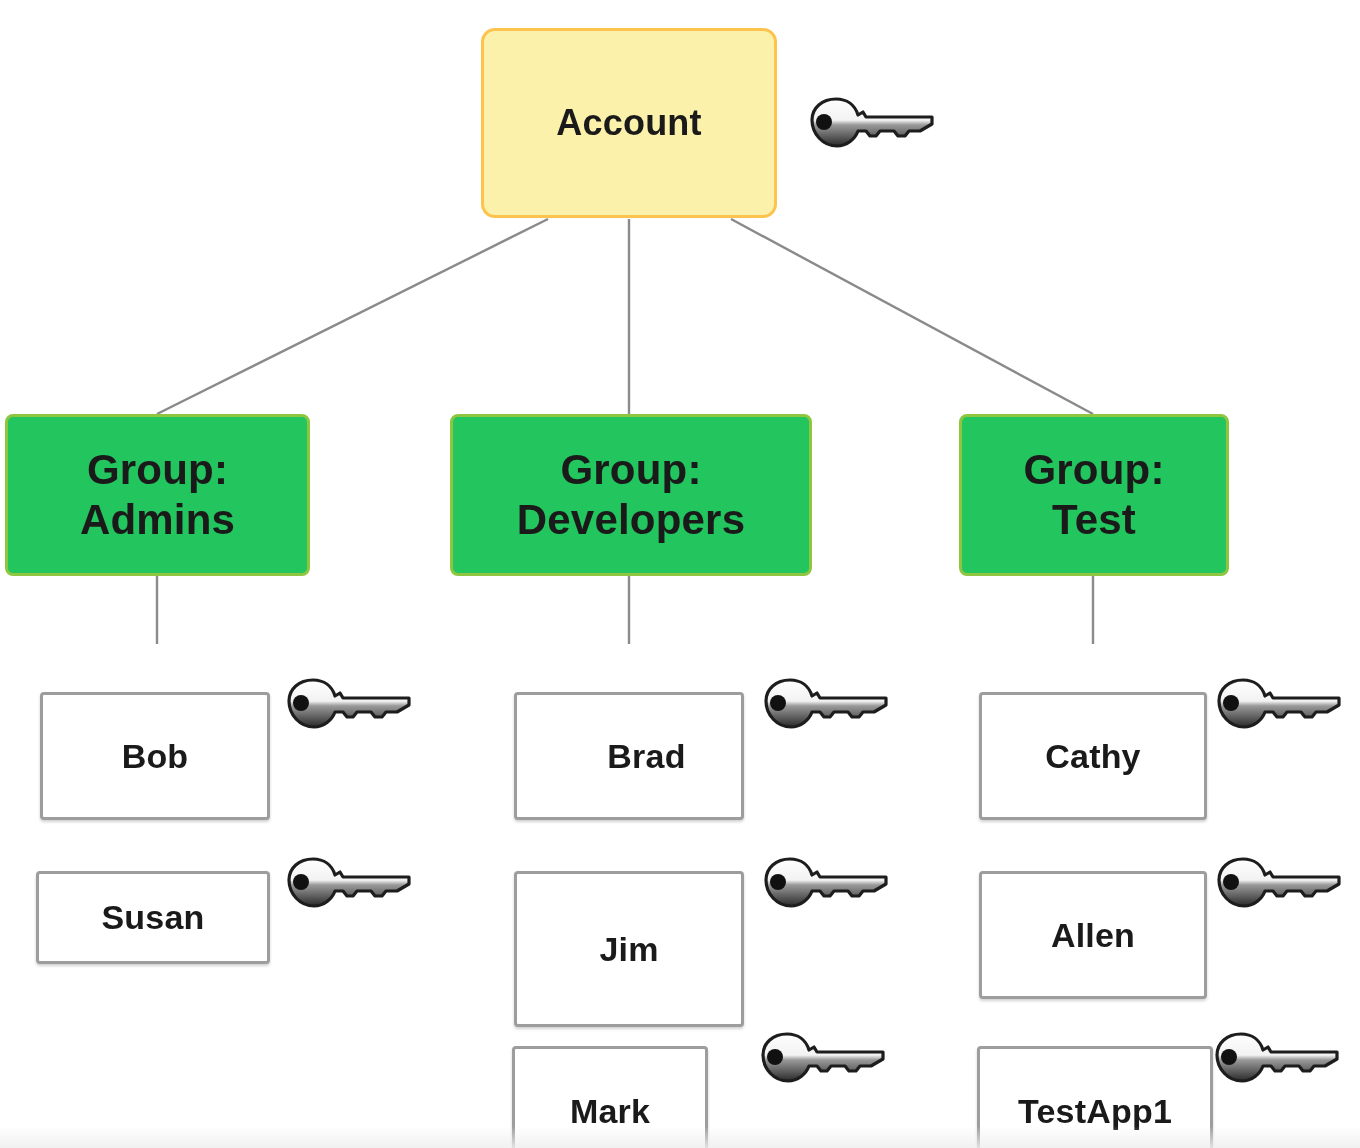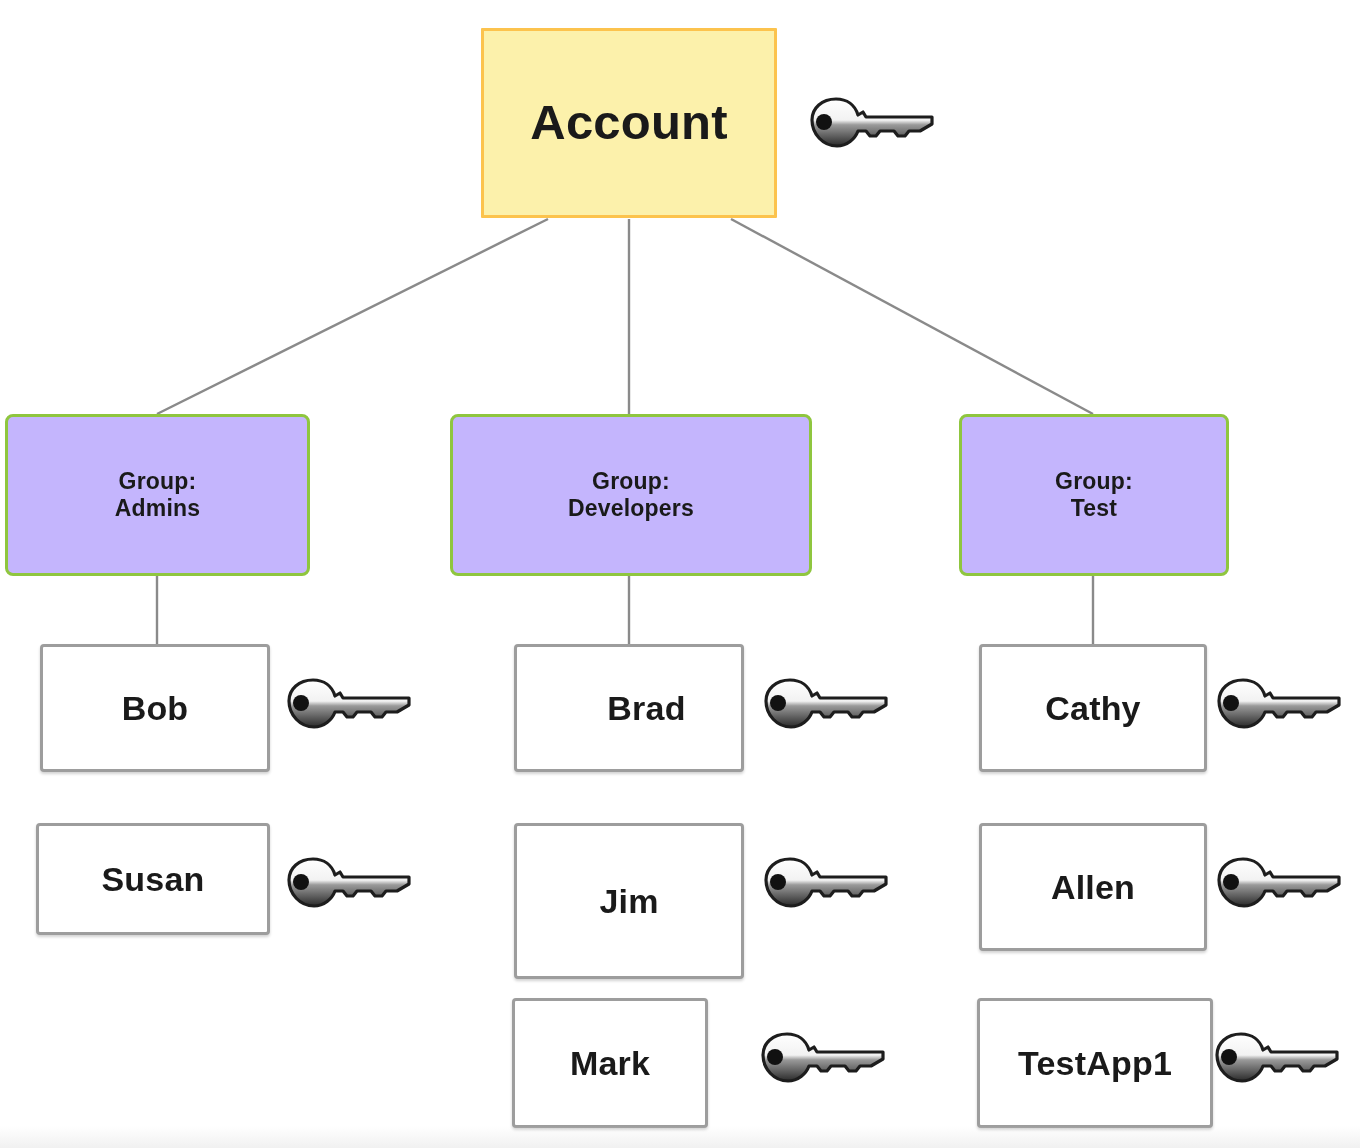--- a/index.html
+++ b/index.html
@@ -33,38 +33,39 @@
     justify-content: center;
     text-align: center;
     font-weight: bold;
     color: #1a1a1a;
     line-height: 1.18;
     white-space: pre-line;
   }
   .node-account {
     background: #fcf1ab;
     border: 3px solid #fcc34d;
-    border-radius: 1px;
-    font-size: 49px;
+    border-radius: 14px;
+    font-size: 36px;
     letter-spacing: 0.2px;
   }
   .node-group {
-    background: #c4b5fd;
+    background: #22c55e;
     border: 3px solid #8fc63f;
     border-radius: 8px;
-    font-size: 23px;
+    font-size: 42px;
     letter-spacing: 0.2px;
   }
   .node-user {
     background: #ffffff;
     border: 3px solid #9d9d9d;
     border-radius: 4px;
     font-size: 34px;
     letter-spacing: 0.2px;
     box-shadow: 0 2px 3px rgba(0,0,0,0.18);
+    margin-top: 48px;
   }
   .key-icon {
     position: absolute;
     pointer-events: none;
   }
   .bottom-fade {
     position: absolute;
     left: 0;
     bottom: 0;
     width: 1360px;
@@ -87,21 +88,21 @@
     </svg>
 
   <div class="node node-account" id="node-account" style="left: 481px; top: 28px; width: 296px; height: 190px;">
     <span>Account</span>
   </div>
 
   <div id="nodes-layer">
       <div class="node node-group" style="left: 5px; top: 414px; width: 305px; height: 162px;"><span>Group:
 Admins</span></div>
       <div class="node node-user" style="left: 40px; top: 644px; width: 230px; height: 128px;"><span>Bob</span></div>
-      <div class="node node-user" style="left: 36px; top: 823px; width: 234px; height: 112px;"><span>Susan</span></div>
+      <div class="node node-user" style="left: 36px; top: 823px; width: 234px; height: 93px;"><span>Susan</span></div>
       <div class="node node-group" style="left: 450px; top: 414px; width: 362px; height: 162px;"><span>Group:
 Developers</span></div>
       <div class="node node-user" style="left: 514px; top: 644px; width: 230px; height: 128px; padding-left: 35px;"><span>Brad</span></div>
       <div class="node node-user" style="left: 514px; top: 823px; width: 230px; height: 156px;"><span>Jim</span></div>
       <div class="node node-user" style="left: 512px; top: 998px; width: 196px; height: 130px;"><span>Mark</span></div>
       <div class="node node-group" style="left: 959px; top: 414px; width: 270px; height: 162px;"><span>Group:
 Test</span></div>
       <div class="node node-user" style="left: 979px; top: 644px; width: 228px; height: 128px;"><span>Cathy</span></div>
       <div class="node node-user" style="left: 979px; top: 823px; width: 228px; height: 128px; text-align: center;"><span>Allen</span></div>
       <div class="node node-user" style="left: 977px; top: 998px; width: 236px; height: 130px;"><span>TestApp1</span></div>

